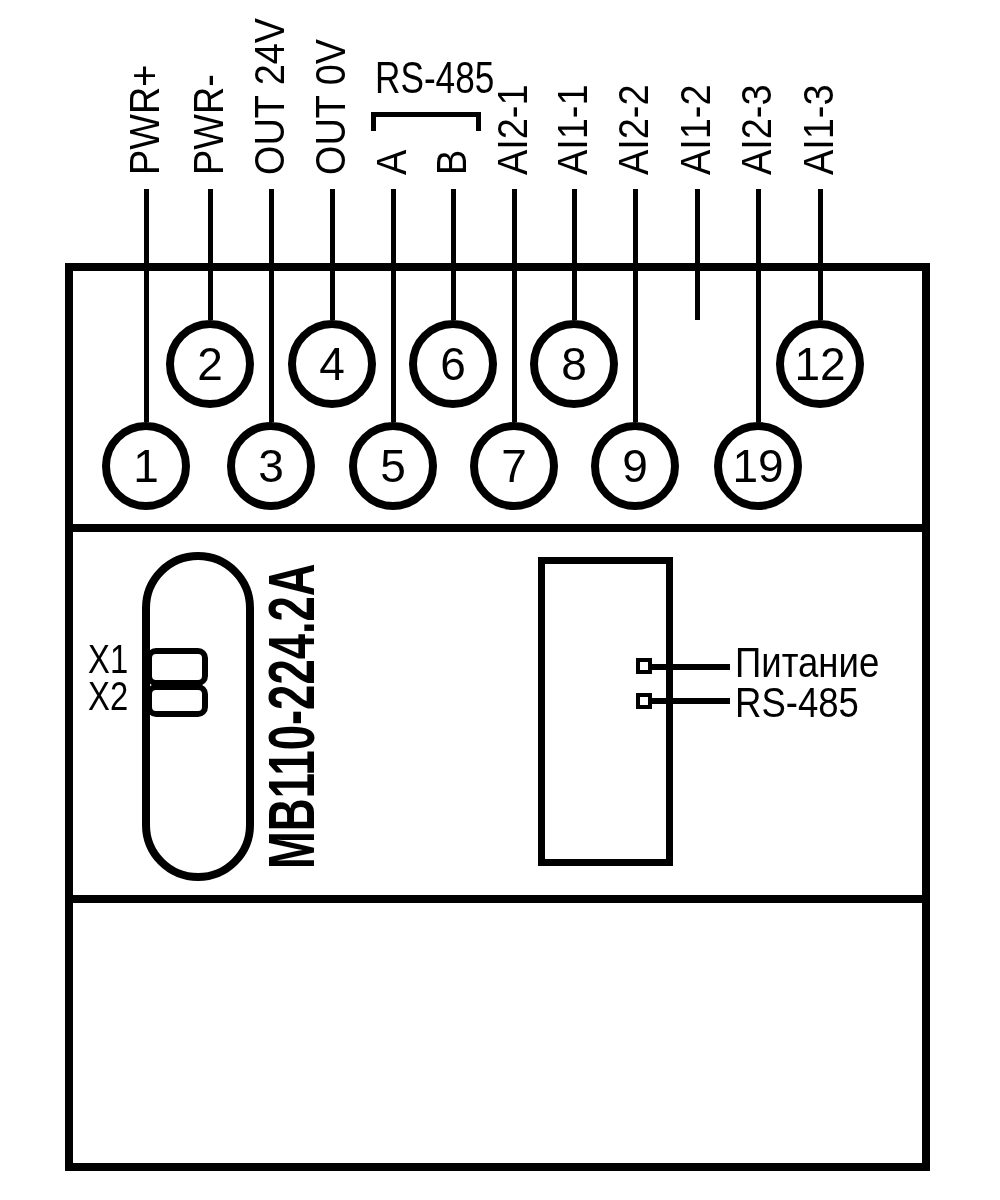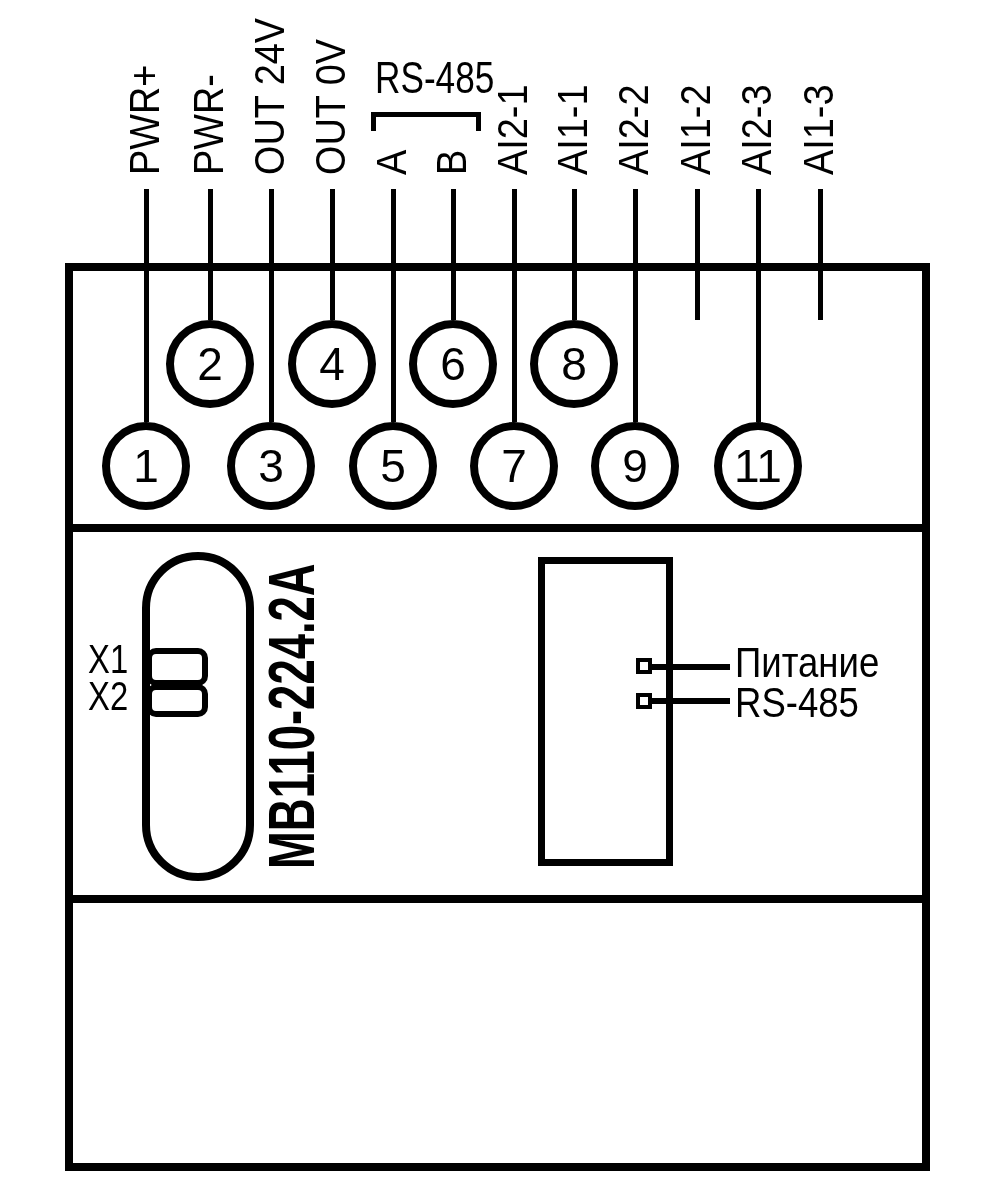--- a/index.html
+++ b/index.html
@@ -150,38 +150,41 @@
     </div>
   <div class="circle" style="left:288px;top:320px">
       <span>4</span>
     </div>
   <div class="circle" style="left:409px;top:320px">
       <span>6</span>
     </div>
   <div class="circle" style="left:530px;top:320px">
       <span>8</span>
     </div>
+  <div class="circle" style="left:776px;top:320px">
+      <span>12</span>
+    </div>
 
   <div class="circle" style="left:102px;top:422px">
       <span>1</span>
     </div>
   <div class="circle" style="left:227px;top:422px">
       <span>3</span>
     </div>
   <div class="circle" style="left:349px;top:422px">
       <span>5</span>
     </div>
   <div class="circle" style="left:470px;top:422px">
       <span>7</span>
     </div>
   <div class="circle" style="left:591px;top:422px">
       <span>9</span>
     </div>
   <div class="circle" style="left:714px;top:422px">
-      <span>11</span>
+      <span>19</span>
     </div>
 
   <div class="pill"></div>
   <div class="conn" style="left:146px;top:648px;width:62px;height:38px"></div>
   <div class="conn" style="left:146px;top:684px;width:62px;height:33px"></div>
   <div class="xlabel" style="left:88px;top:639px">X1</div>
   <div class="xlabel" style="left:88px;top:676px">X2</div>
 
   <div class="model">МВ110-224.2А</div>
 

